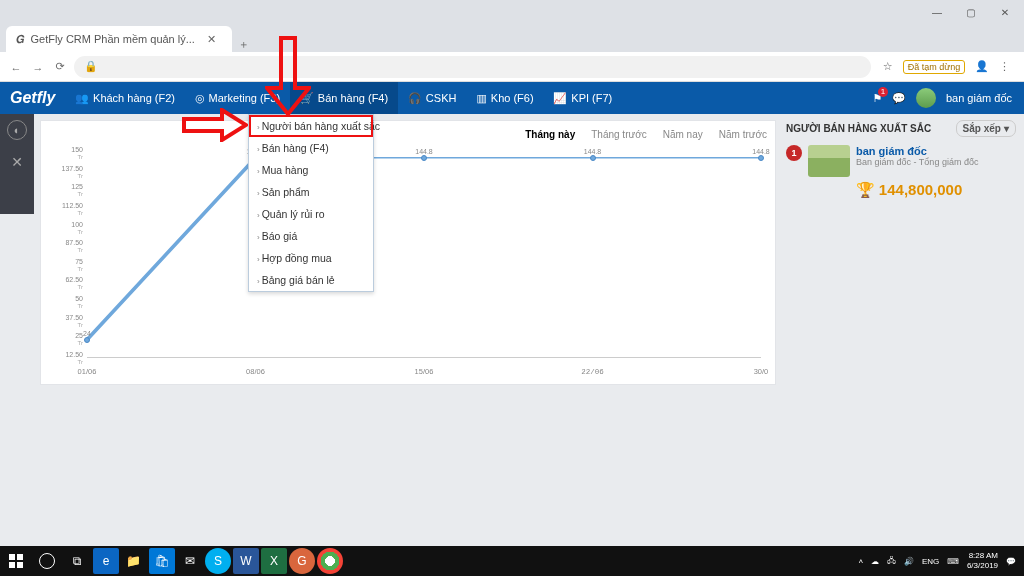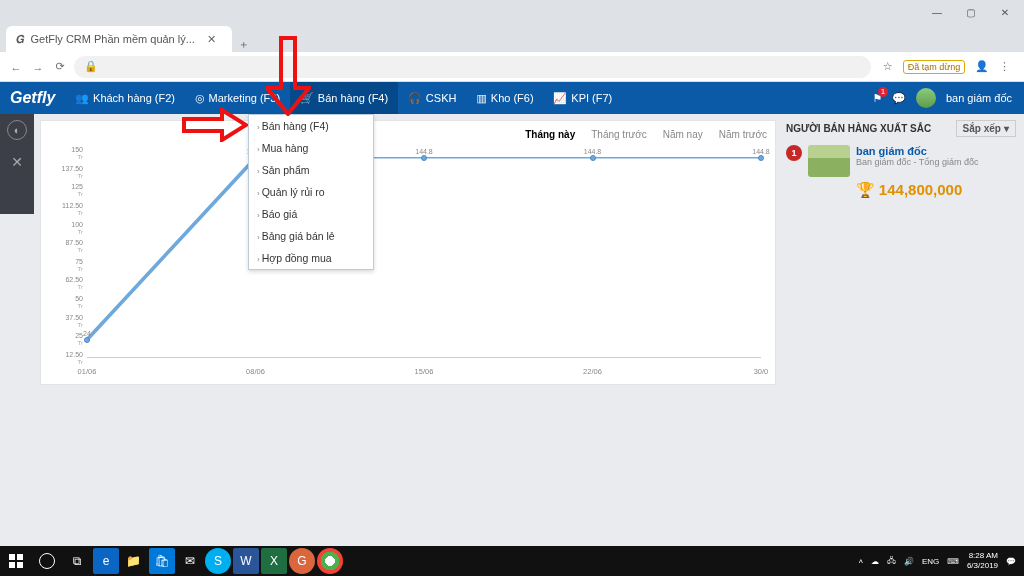--- a/index.html
+++ b/index.html
@@ -46,21 +46,21 @@
   .ylabels { position: absolute; left: 0; top: 0; bottom: 18px; width: 34px; display: flex; flex-direction: column; justify-content: space-between; }
   .ylab { font-size: 7px; color: #888; text-align: right; position: relative; }
   .ylab span.tr { position: absolute; right: 0; top: 8px; font-size: 6px; color: #aaa; }
   .plot { position: absolute; left: 38px; right: 6px; top: 4px; bottom: 18px; border-bottom: 1px solid #ccc; }
   .plot svg { width: 100%; height: 100%; }
   .xlab { position: absolute; bottom: 0; font-size: 7.5px; color: #888; transform: translateX(-50%); }
 
   
   .right-panel { width: 230px; }
   .rp-head { display: flex; justify-content: space-between; align-items: center; font-size: 10px; font-weight: 700; color: #333; margin-bottom: 8px; }
-  .sort-btn { border: 1px solid #ccc; border-radius: 0; padding: 2px 6px; font-size: 10px; color: #555; cursor: pointer; display: flex; align-items: flex-start; gap: 3px; }
+  .sort-btn { border: 1px solid #ccc; border-radius: 7px; padding: 2px 6px; font-size: 10px; color: #555; cursor: pointer; display: flex; align-items: flex-start; gap: 3px; }
   .seller { display: flex; gap: 6px; align-items: flex-start; }
   .rank { width: 16px; height: 16px; border-radius: 50%; background: #c62828; color: #fff; font-size: 9px; display: flex; align-items: center; justify-content: center; font-weight: 700; }
   .seller-img { width: 42px; height: 32px; background: linear-gradient(#b8d090 40%, #8bb060 40%); border-radius: 3px; }
   .seller-name { font-size: 11px; color: #0a5aa8; font-weight: 600; }
   .seller-sub { font-size: 9px; color: #888; }
   .seller-val { font-size: 15px; font-weight: 700; color: #e09000; margin-top: 14px; }
 
   
   .anno { position: absolute; pointer-events: none; z-index: 50; }
   .arrow-down { left: 265px; top: 36px; }
@@ -155,27 +155,28 @@
     <span>ban giám đốc</span>
   </div>
 </div>
 
 <div class="left-rail">
   <div class="rail-ico">◐</div>
   <div class="rail-ico" style="border:none;font-size:14px">✕</div>
 </div>
 
 <div class="dropdown">
+  <div class="dd-item hi"><span class="chev">›</span><span>Người bán hàng xuất sắc</span></div>
   <div class="dd-item"><span class="chev">›</span><span>Bán hàng (F4)</span></div>
   <div class="dd-item"><span class="chev">›</span><span>Mua hàng</span></div>
   <div class="dd-item"><span class="chev">›</span><span>Sản phẩm</span></div>
   <div class="dd-item"><span class="chev">›</span><span>Quản lý rủi ro</span></div>
   <div class="dd-item"><span class="chev">›</span><span>Báo giá</span></div>
+  <div class="dd-item"><span class="chev">›</span><span>Hợp đồng mua</span></div>
   <div class="dd-item"><span class="chev">›</span><span>Bảng giá bán lẻ</span></div>
-  <div class="dd-item"><span class="chev">›</span><span>Hợp đồng mua</span></div>
 </div>
 
 <div class="content">
   <div class="chart-card">
     <div class="chart-header">
       <span class="sel">Tháng này</span>
       <span>Tháng trước</span>
       <span>Năm nay</span>
       <span>Năm trước</span>
     </div>
@@ -196,21 +197,21 @@
         </div>
       <div class="plot">
         <svg viewBox="0 0 100 100" preserveAspectRatio="none">
           <polyline id="line-path" fill="none" stroke="#6fa8dc" stroke-width="0.7" points="0,91.63636363636364 25,3.7818181818181813 50,3.7818181818181813 75,3.7818181818181813 100,3.7818181818181813"></polyline>
         </svg>
       <div style="position: absolute; width: 6px; height: 6px; border-radius: 50%; background: rgb(111, 168, 220); border: 1px solid rgb(74, 137, 199); transform: translate(-50%, -50%); left: 0%; top: 91.6364%;"></div><div style="position: absolute; font-size: 7px; color: rgb(136, 136, 136); transform: translate(-50%, -140%); left: 0%; top: 91.6364%;">24</div><div style="position: absolute; width: 6px; height: 6px; border-radius: 50%; background: rgb(111, 168, 220); border: 1px solid rgb(74, 137, 199); transform: translate(-50%, -50%); left: 25%; top: 3.78182%;"></div><div style="position: absolute; font-size: 7px; color: rgb(136, 136, 136); transform: translate(-50%, -140%); left: 25%; top: 3.78182%;">144.8</div><div style="position: absolute; width: 6px; height: 6px; border-radius: 50%; background: rgb(111, 168, 220); border: 1px solid rgb(74, 137, 199); transform: translate(-50%, -50%); left: 50%; top: 3.78182%;"></div><div style="position: absolute; font-size: 7px; color: rgb(136, 136, 136); transform: translate(-50%, -140%); left: 50%; top: 3.78182%;">144.8</div><div style="position: absolute; width: 6px; height: 6px; border-radius: 50%; background: rgb(111, 168, 220); border: 1px solid rgb(74, 137, 199); transform: translate(-50%, -50%); left: 75%; top: 3.78182%;"></div><div style="position: absolute; font-size: 7px; color: rgb(136, 136, 136); transform: translate(-50%, -140%); left: 75%; top: 3.78182%;">144.8</div><div style="position: absolute; width: 6px; height: 6px; border-radius: 50%; background: rgb(111, 168, 220); border: 1px solid rgb(74, 137, 199); transform: translate(-50%, -50%); left: 100%; top: 3.78182%;"></div><div style="position: absolute; font-size: 7px; color: rgb(136, 136, 136); transform: translate(-50%, -140%); left: 100%; top: 3.78182%;">144.8</div></div>
       <div class="xlabs"></div>
     <div class="xlab" style="left: 38px;">01/06</div>
         <div class="xlab" style="left: 206.5px;">08/06</div>
         <div class="xlab" style="left: 375px;">15/06</div>
-        <div class="xlab" style="left: 543.5px;">22/06</div>
+        <div class="xlab" style="left: 543.5px; font-family: Liberation Mono, monospace;">22/06</div>
         <div class="xlab" style="left: 712px;">30/0</div>
       </div>
   </div>
 
   <div class="right-panel">
     <div class="rp-head">
       <span>NGƯỜI BÁN HÀNG XUẤT SẮC</span>
       <span class="sort-btn"><span>Sắp xếp</span> ▾</span>
     </div>
     <div class="seller">

